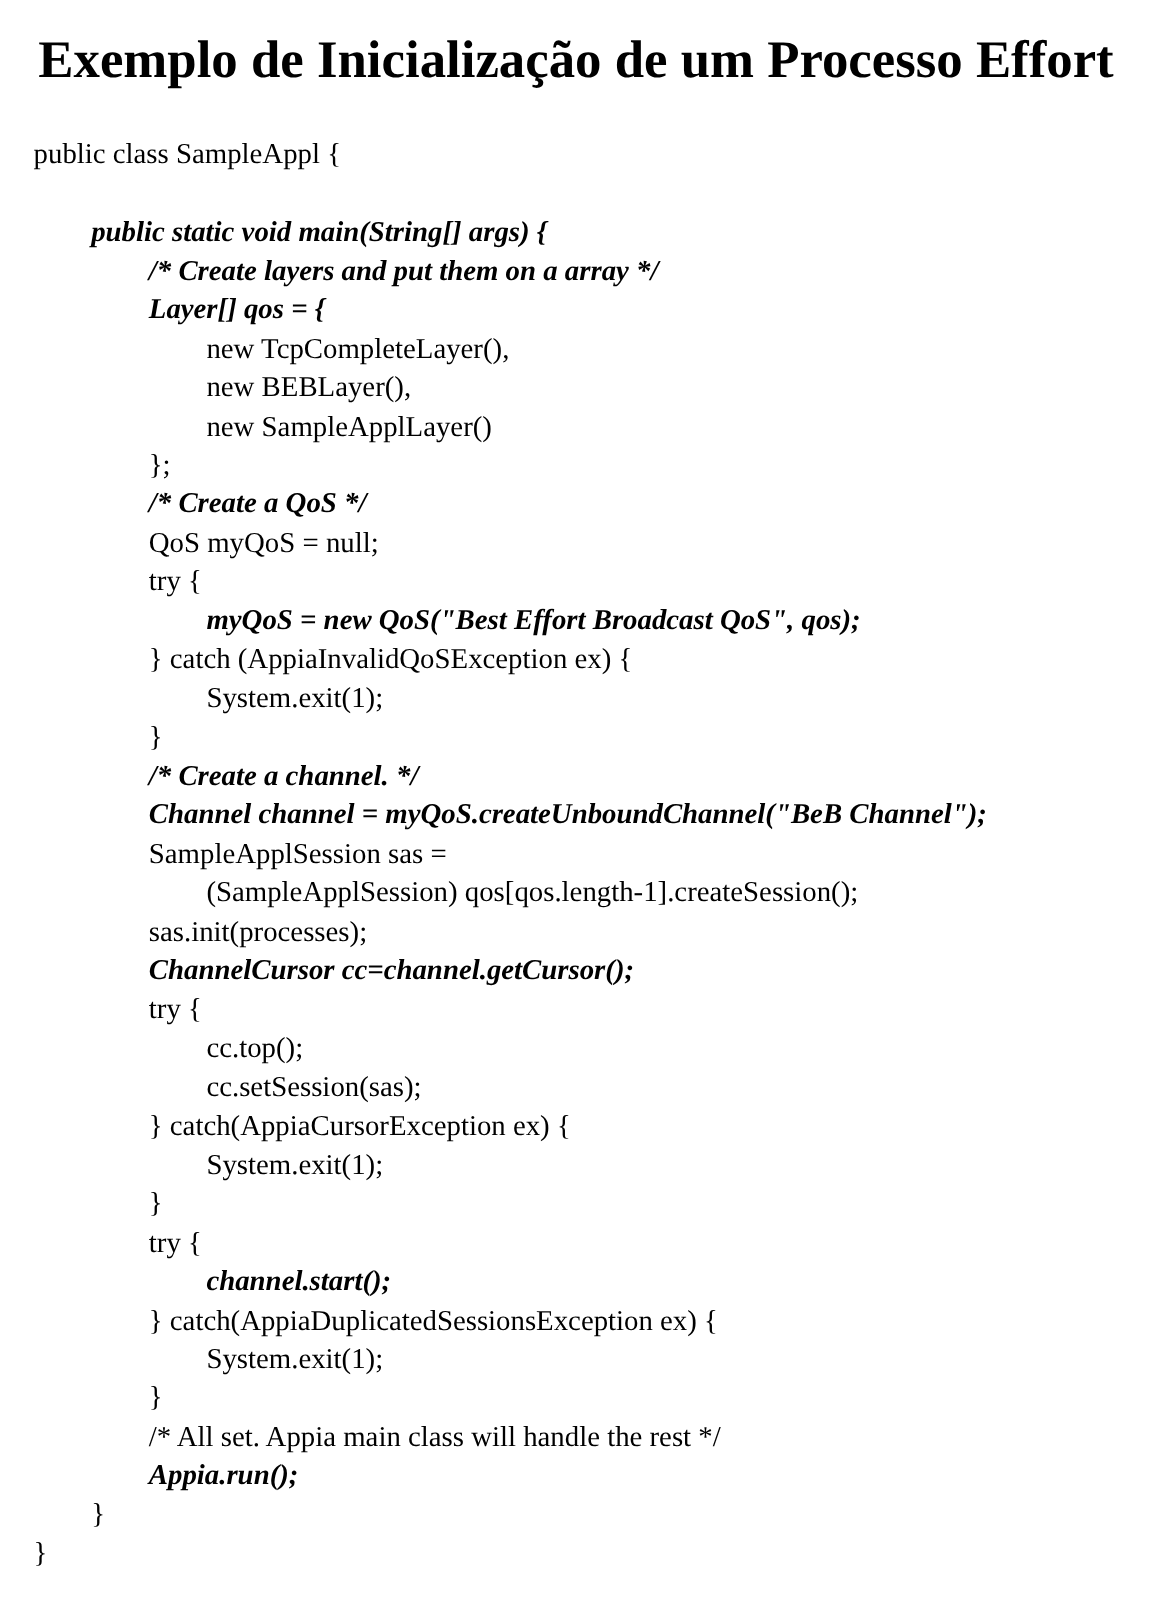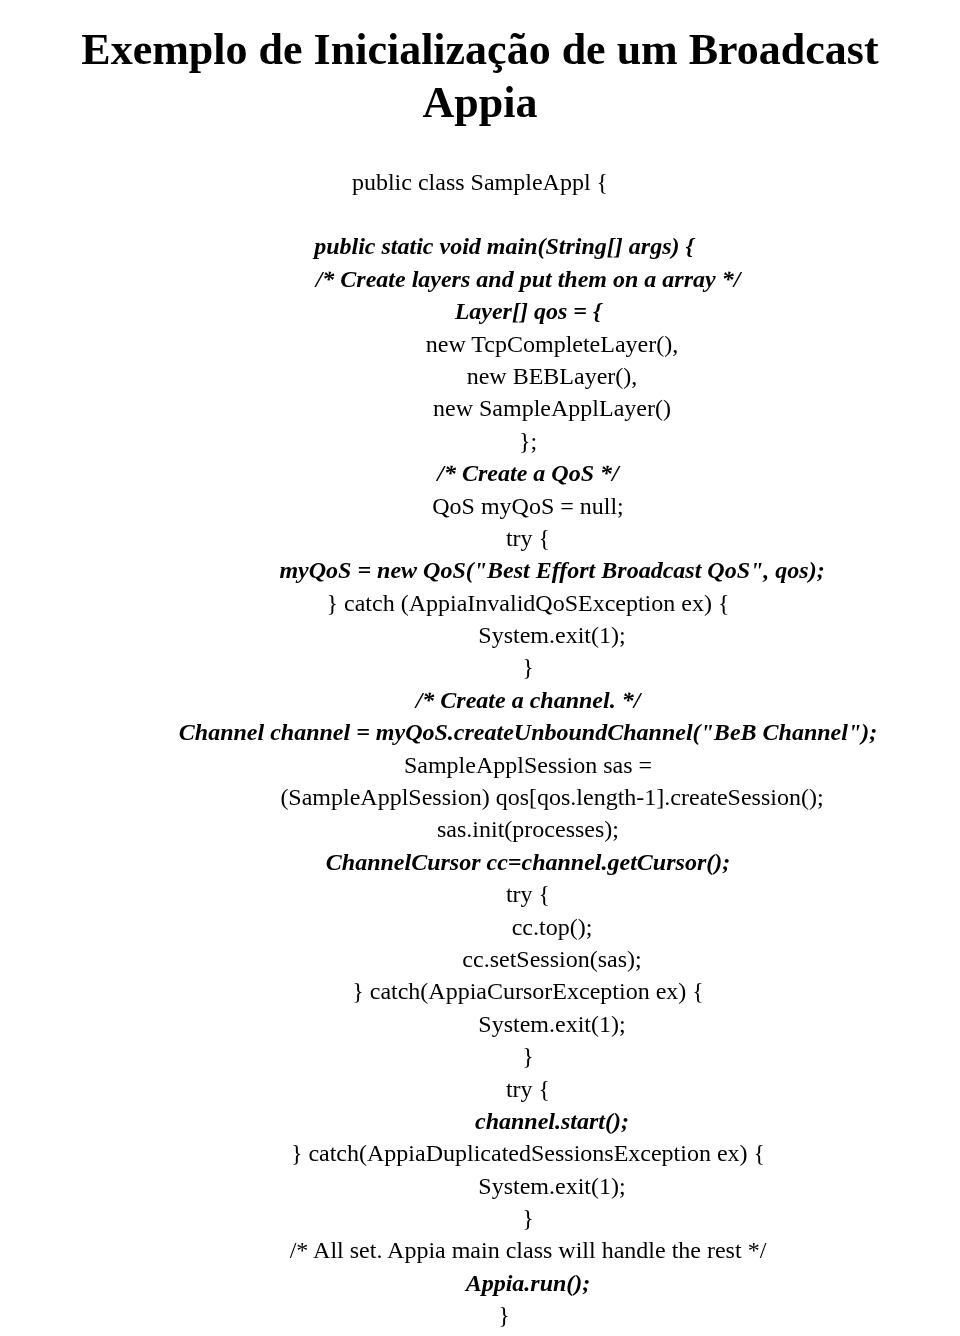--- a/index.html
+++ b/index.html
@@ -16,22 +16,21 @@
       font-weight: bold;
       text-align: center;
       margin: 0 0 36px 0;
       line-height: 1.2;
     }
     .code {
       font-size: 24px;
       line-height: 1.35;
       white-space: pre;
       font-family: "Times New Roman", Times, serif;
-      text-align: center;
     }
     .b { font-weight: bold; font-style: italic; }
   </style>
 </head>
 <body>
 
-<h1>Exemplo de Inicialização de um Broadcast Appia</h1>
+<h1>Exemplo de Inicialização de um Processo Effort</h1>
 
 <div class="code" id="code-block"><div>public class SampleAppl {</div><div>&nbsp;</div><div>        <span class="b">public static void main(String[] args) {</span></div><div>                <span class="b">/* Create layers and put them on a array */</span></div><div>                <span class="b">Layer[] qos = {</span></div><div>                        new TcpCompleteLayer(),</div><div>                        new BEBLayer(),</div><div>                        new SampleApplLayer()</div><div>                };</div><div>                <span class="b">/* Create a QoS */</span></div><div>                QoS myQoS = null;</div><div>                try {</div><div>                        <span class="b">myQoS = new QoS("Best Effort Broadcast QoS", qos);</span></div><div>                } catch (AppiaInvalidQoSException ex) {</div><div>                        System.exit(1);</div><div>                }</div><div>                <span class="b">/* Create a channel. */</span></div><div>                <span class="b">Channel channel = myQoS.createUnboundChannel("BeB Channel");</span></div><div>                SampleApplSession sas =</div><div>                        (SampleApplSession) qos[qos.length-1].createSession();</div><div>                sas.init(processes);</div><div>                <span class="b">ChannelCursor cc=channel.getCursor();</span></div><div>                try {</div><div>                        cc.top();</div><div>                        cc.setSession(sas);</div><div>                } catch(AppiaCursorException ex) {</div><div>                        System.exit(1);</div><div>                }</div><div>                try {</div><div>                        <span class="b">channel.start();</span></div><div>                } catch(AppiaDuplicatedSessionsException ex) {</div><div>                        System.exit(1);</div><div>                }</div><div>                /* All set. Appia main class will handle the rest */</div><div>                <span class="b">Appia.run();</span></div><div>        }</div><div>}</div></div>
 
 </body></html>

